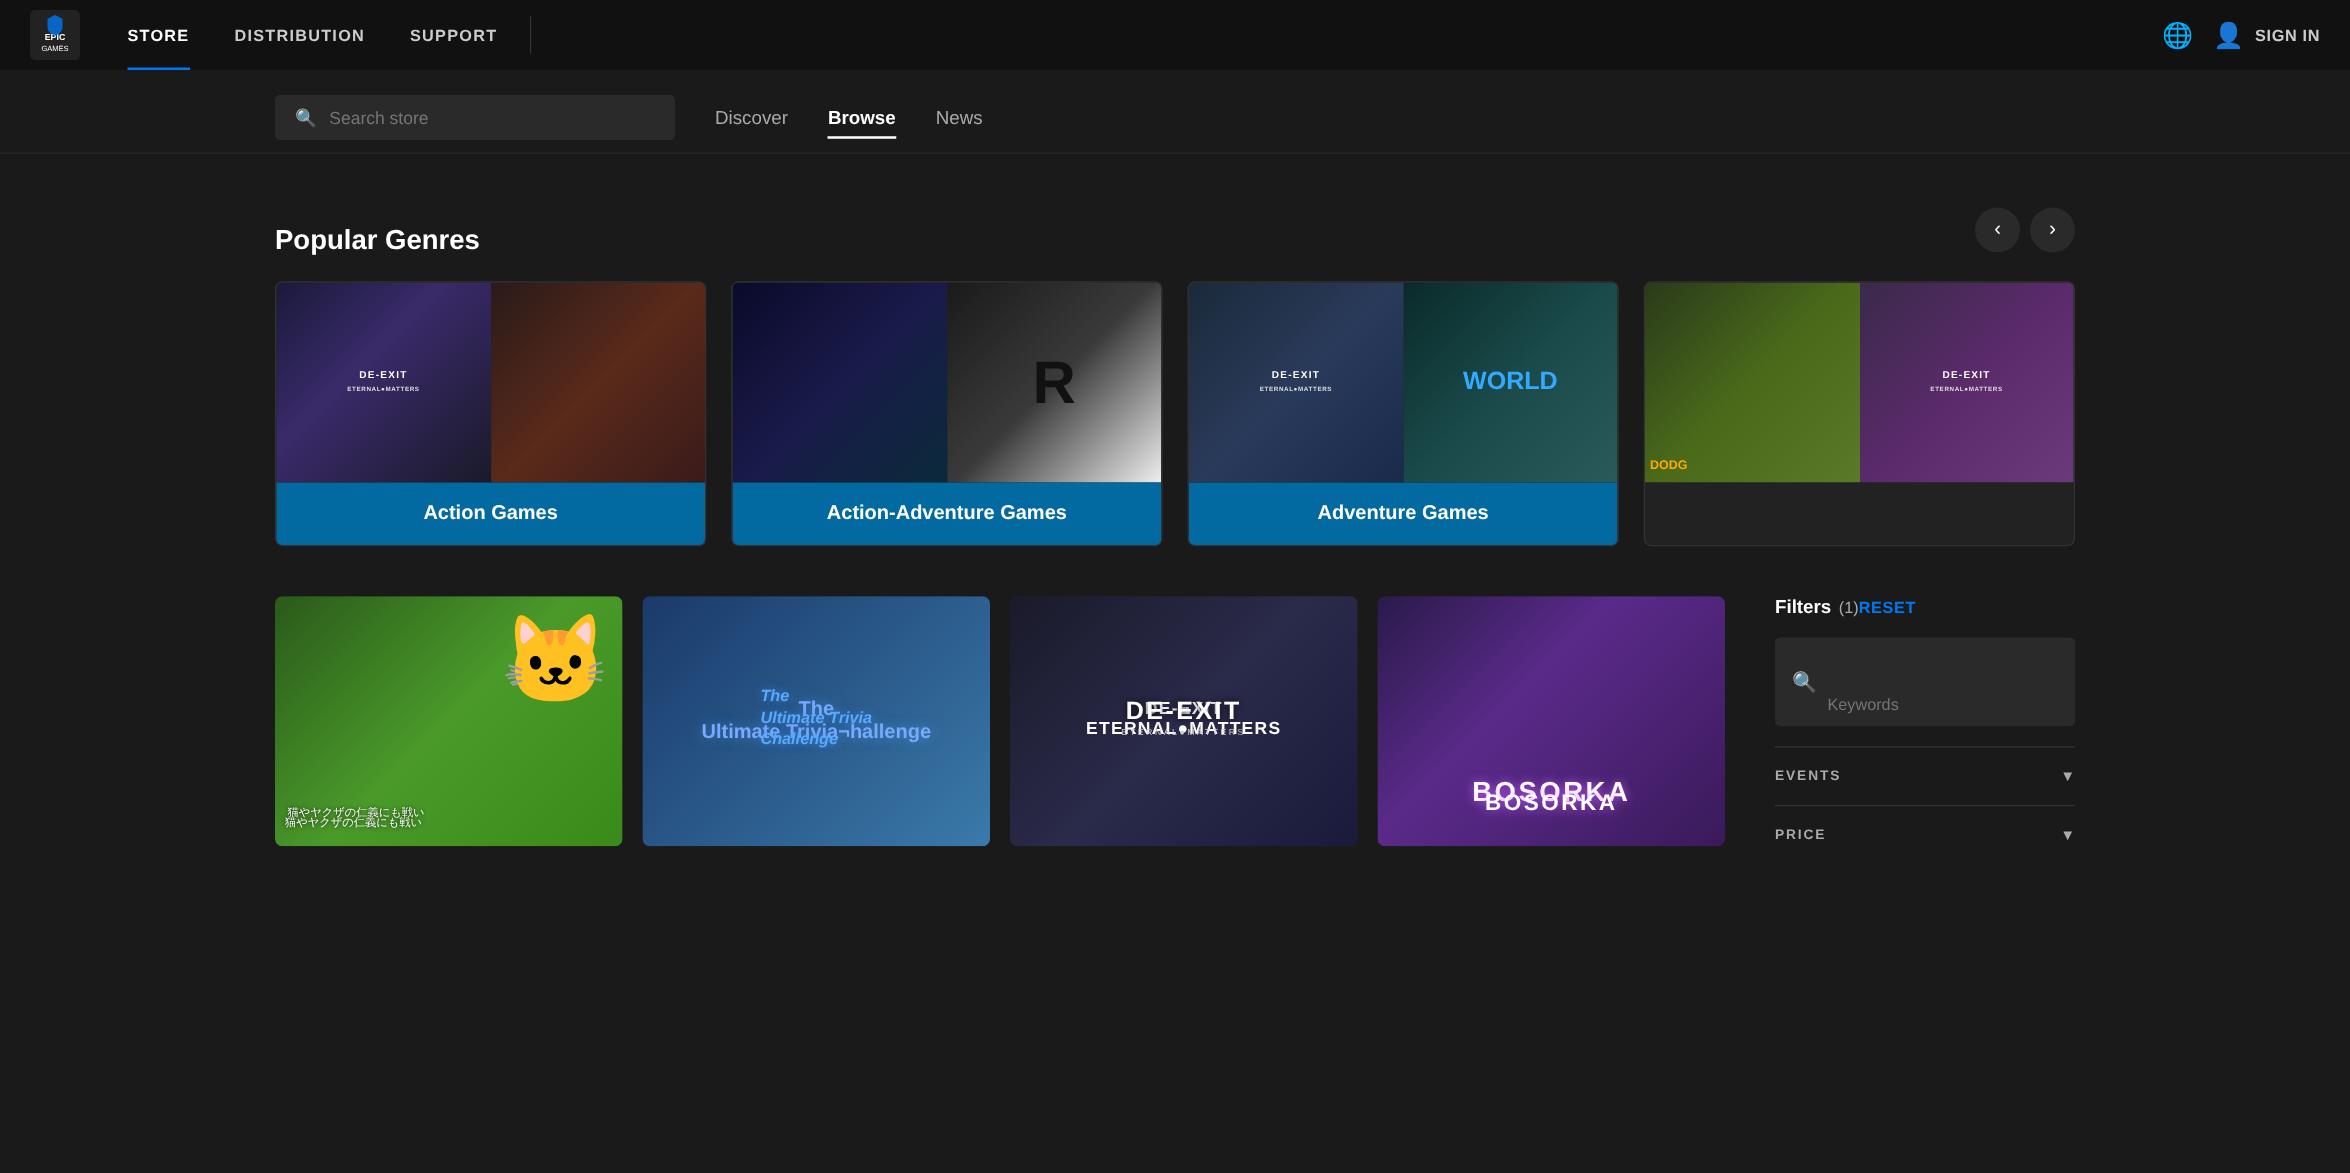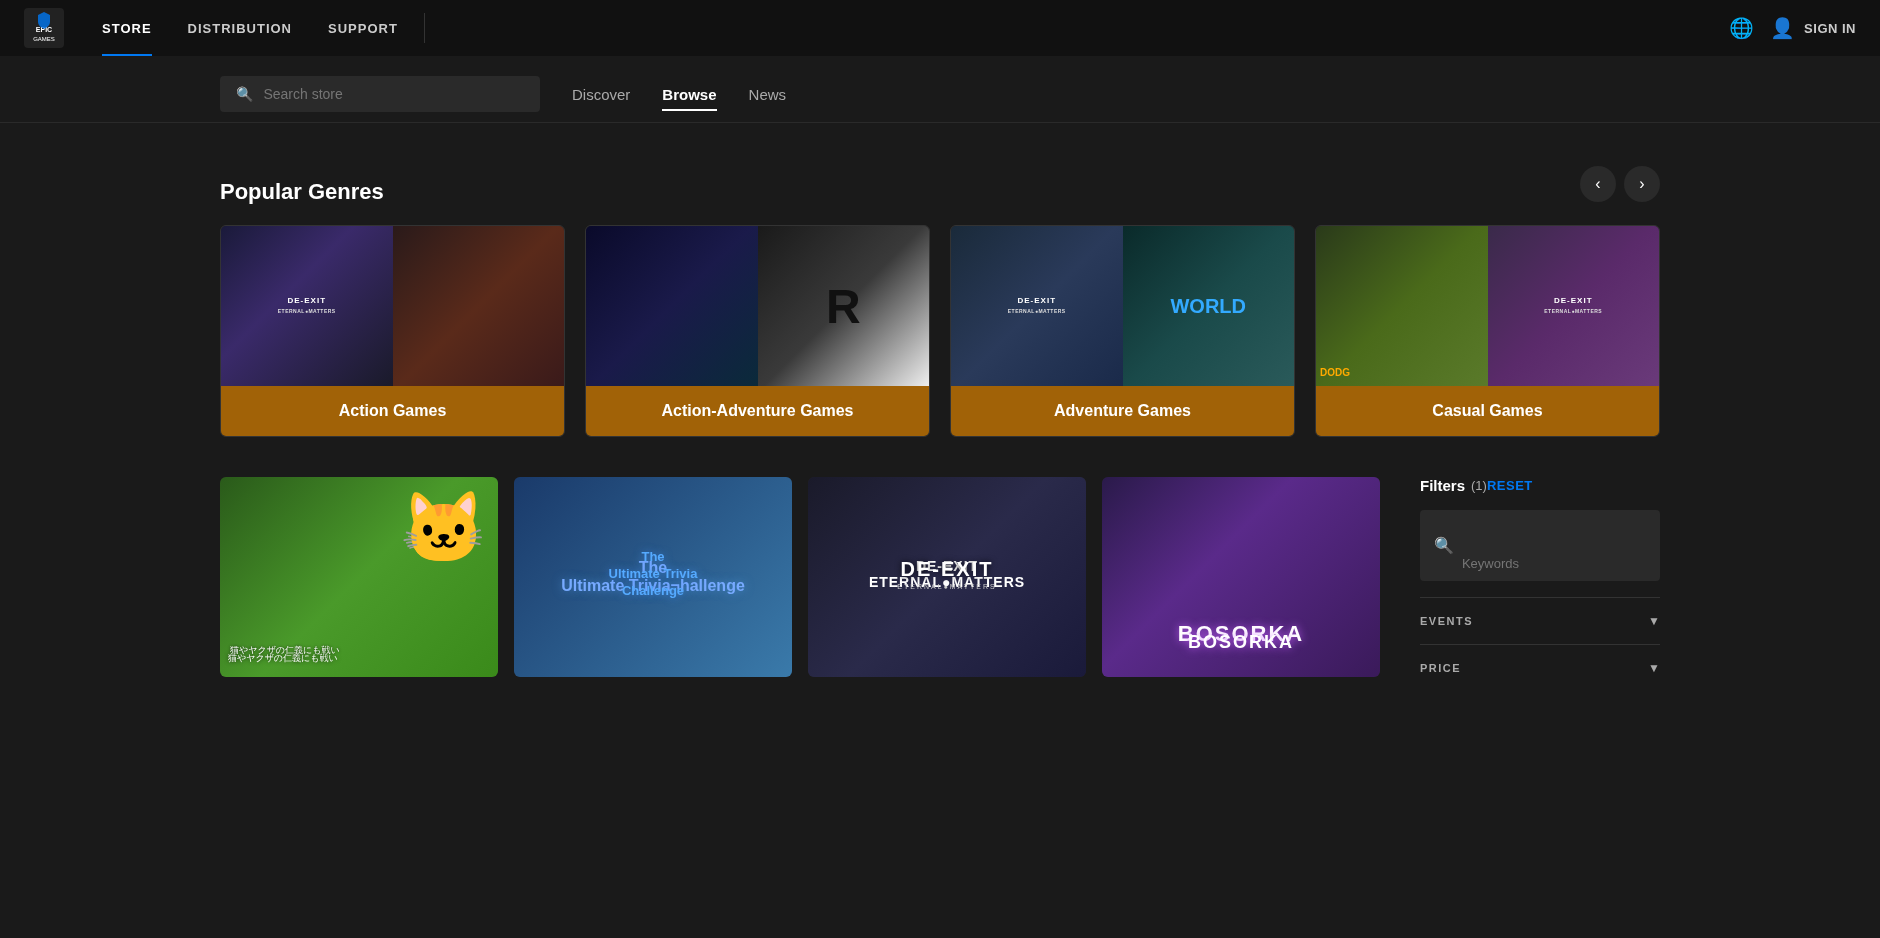--- a/index.html
+++ b/index.html
@@ -244,21 +244,21 @@
     }
     
     .genre-card:nth-child(4) .genre-img-placeholder:nth-child(1) {
       background: linear-gradient(135deg, #2a3a1a 0%, #4a6a1a 50%, #5a7a2a 100%);
     }
     .genre-card:nth-child(4) .genre-img-placeholder:nth-child(2) {
       background: linear-gradient(135deg, #3a2a4a 0%, #5a2a6a 50%, #6a3a7a 100%);
     }
 
     .genre-label-bar {
-      background: #a16207;
+      background: #0369a1;
       padding: 16px;
       text-align: center;
       font-size: 16px;
       font-weight: 600;
       color: #fff;
     }
 
     
     .deexit-overlay {
       position: absolute;
@@ -578,41 +578,40 @@
         <div class="genre-images">
           <div class="genre-img-placeholder">
             <div style="font-size:10px;color:#fa0;font-weight:bold;position:absolute;bottom:8px;left:4px;">DODG</div>
           </div>
           <div class="genre-img-placeholder">
             <div class="deexit-overlay">
               <div class="genre-deexit">DE-EXIT<br><span class="genre-deexit-sub">ETERNAL●MATTERS</span></div>
             </div>
           </div>
         </div>
-        <div class="genre-label-bar">Casual Games</div>
       </div>
     </div>
   </div>
 
   <div class="browse-section">
 
     <div class="games-area">
 
       <div class="games-grid">
 
         <div class="game-card">
           <div class="game-thumb">
             <div style="position:absolute;top:10px;right:10px;font-size:70px;">🐱</div>
             <div style="position:absolute;bottom:12px;left:8px;font-size:9px;color:#fff;text-shadow:0 0 4px rgba(0,0,0,0.9);line-height:1.4;">猫やヤクザの仁義にも戦い</div>
           </div>
         </div>
 
         <div class="game-card">
           <div class="game-thumb">
-            <div style="position:absolute;top:50%;left:50%;transform:translate(-50%,-55%);text-align:center;">
+            <div style="position:absolute;top:50%;left:50%;transform:translate(-50%,-55%);font-style:italic;">
               <div style="font-size:13px;font-weight:900;color:#5af;line-height:1.3;text-shadow:0 0 8px rgba(80,150,255,0.6);">The<br>Ultimate Trivia<br>Challenge</div>
             </div>
           </div>
         </div>
 
         <div class="game-card">
           <div class="game-thumb">
             <div style="position:absolute;top:50%;left:50%;transform:translate(-50%,-60%);text-align:center;">
               <div style="font-size:20px;font-weight:900;color:#fff;letter-spacing:2px;text-shadow:0 0 6px rgba(0,0,0,0.8);">DE-EXIT</div>
               <div style="font-size:7px;color:#ccc;letter-spacing:2px;margin-top:2px;">ETERNAL●MATTERS</div>

